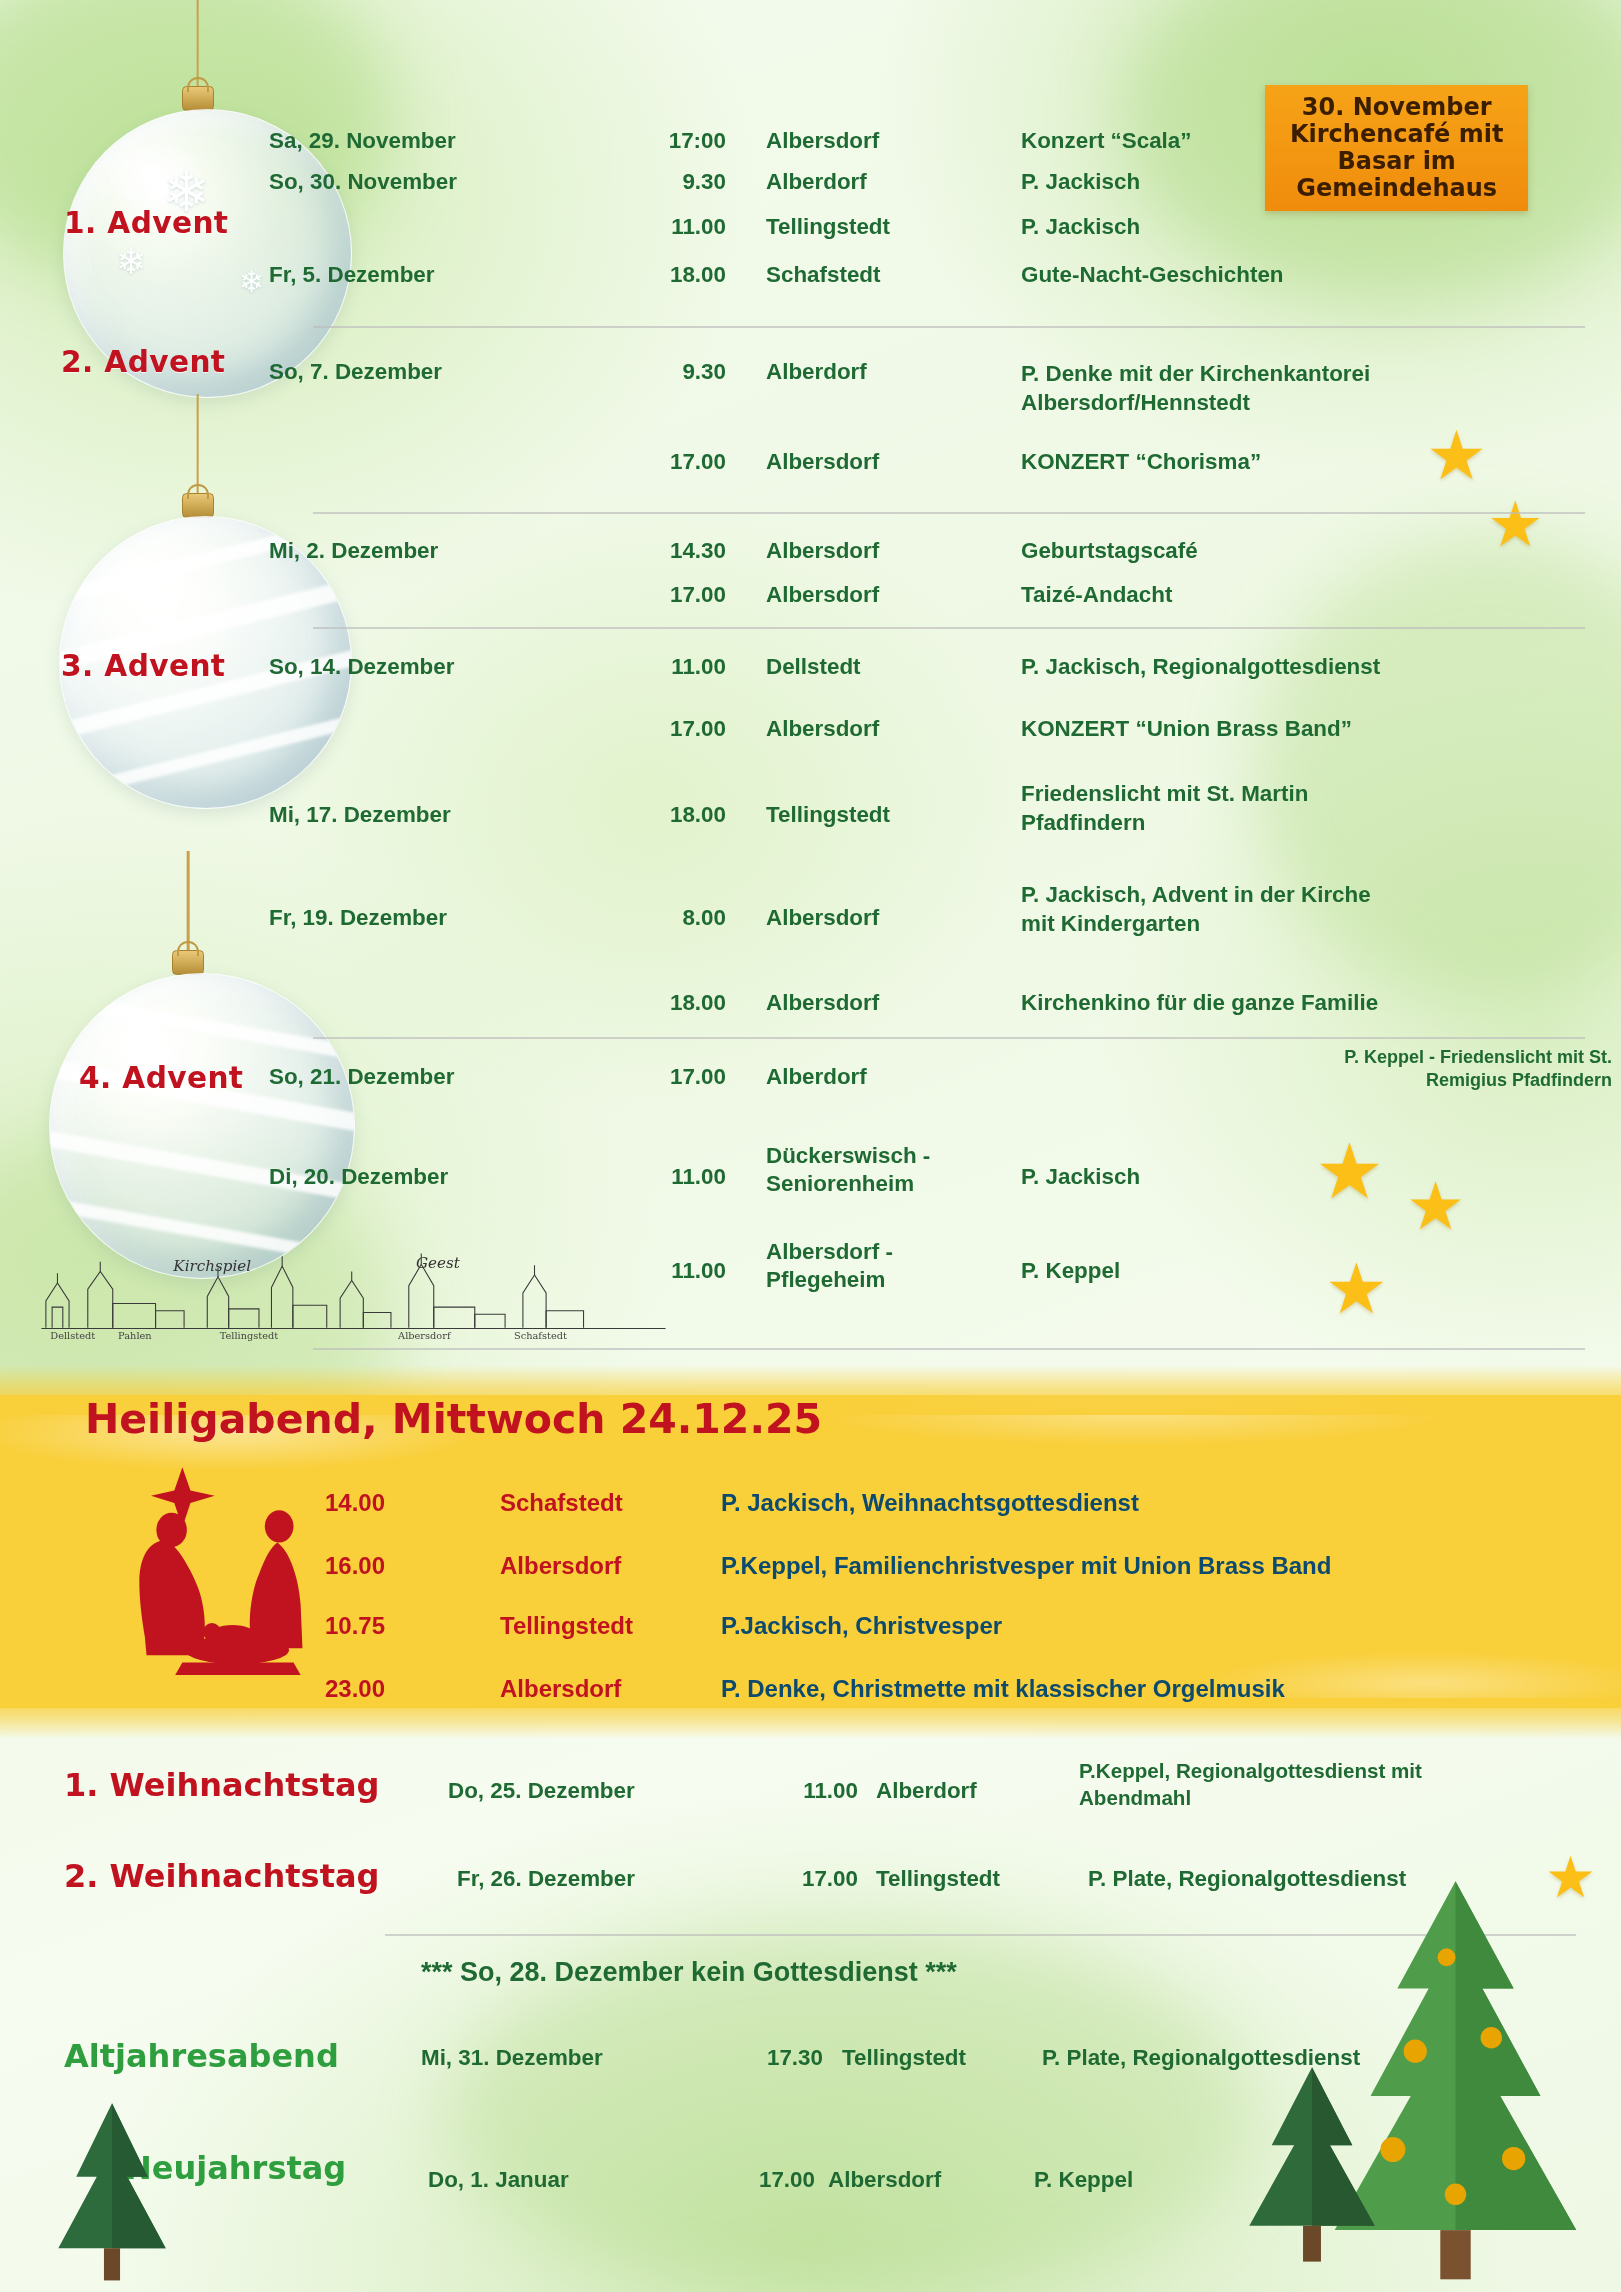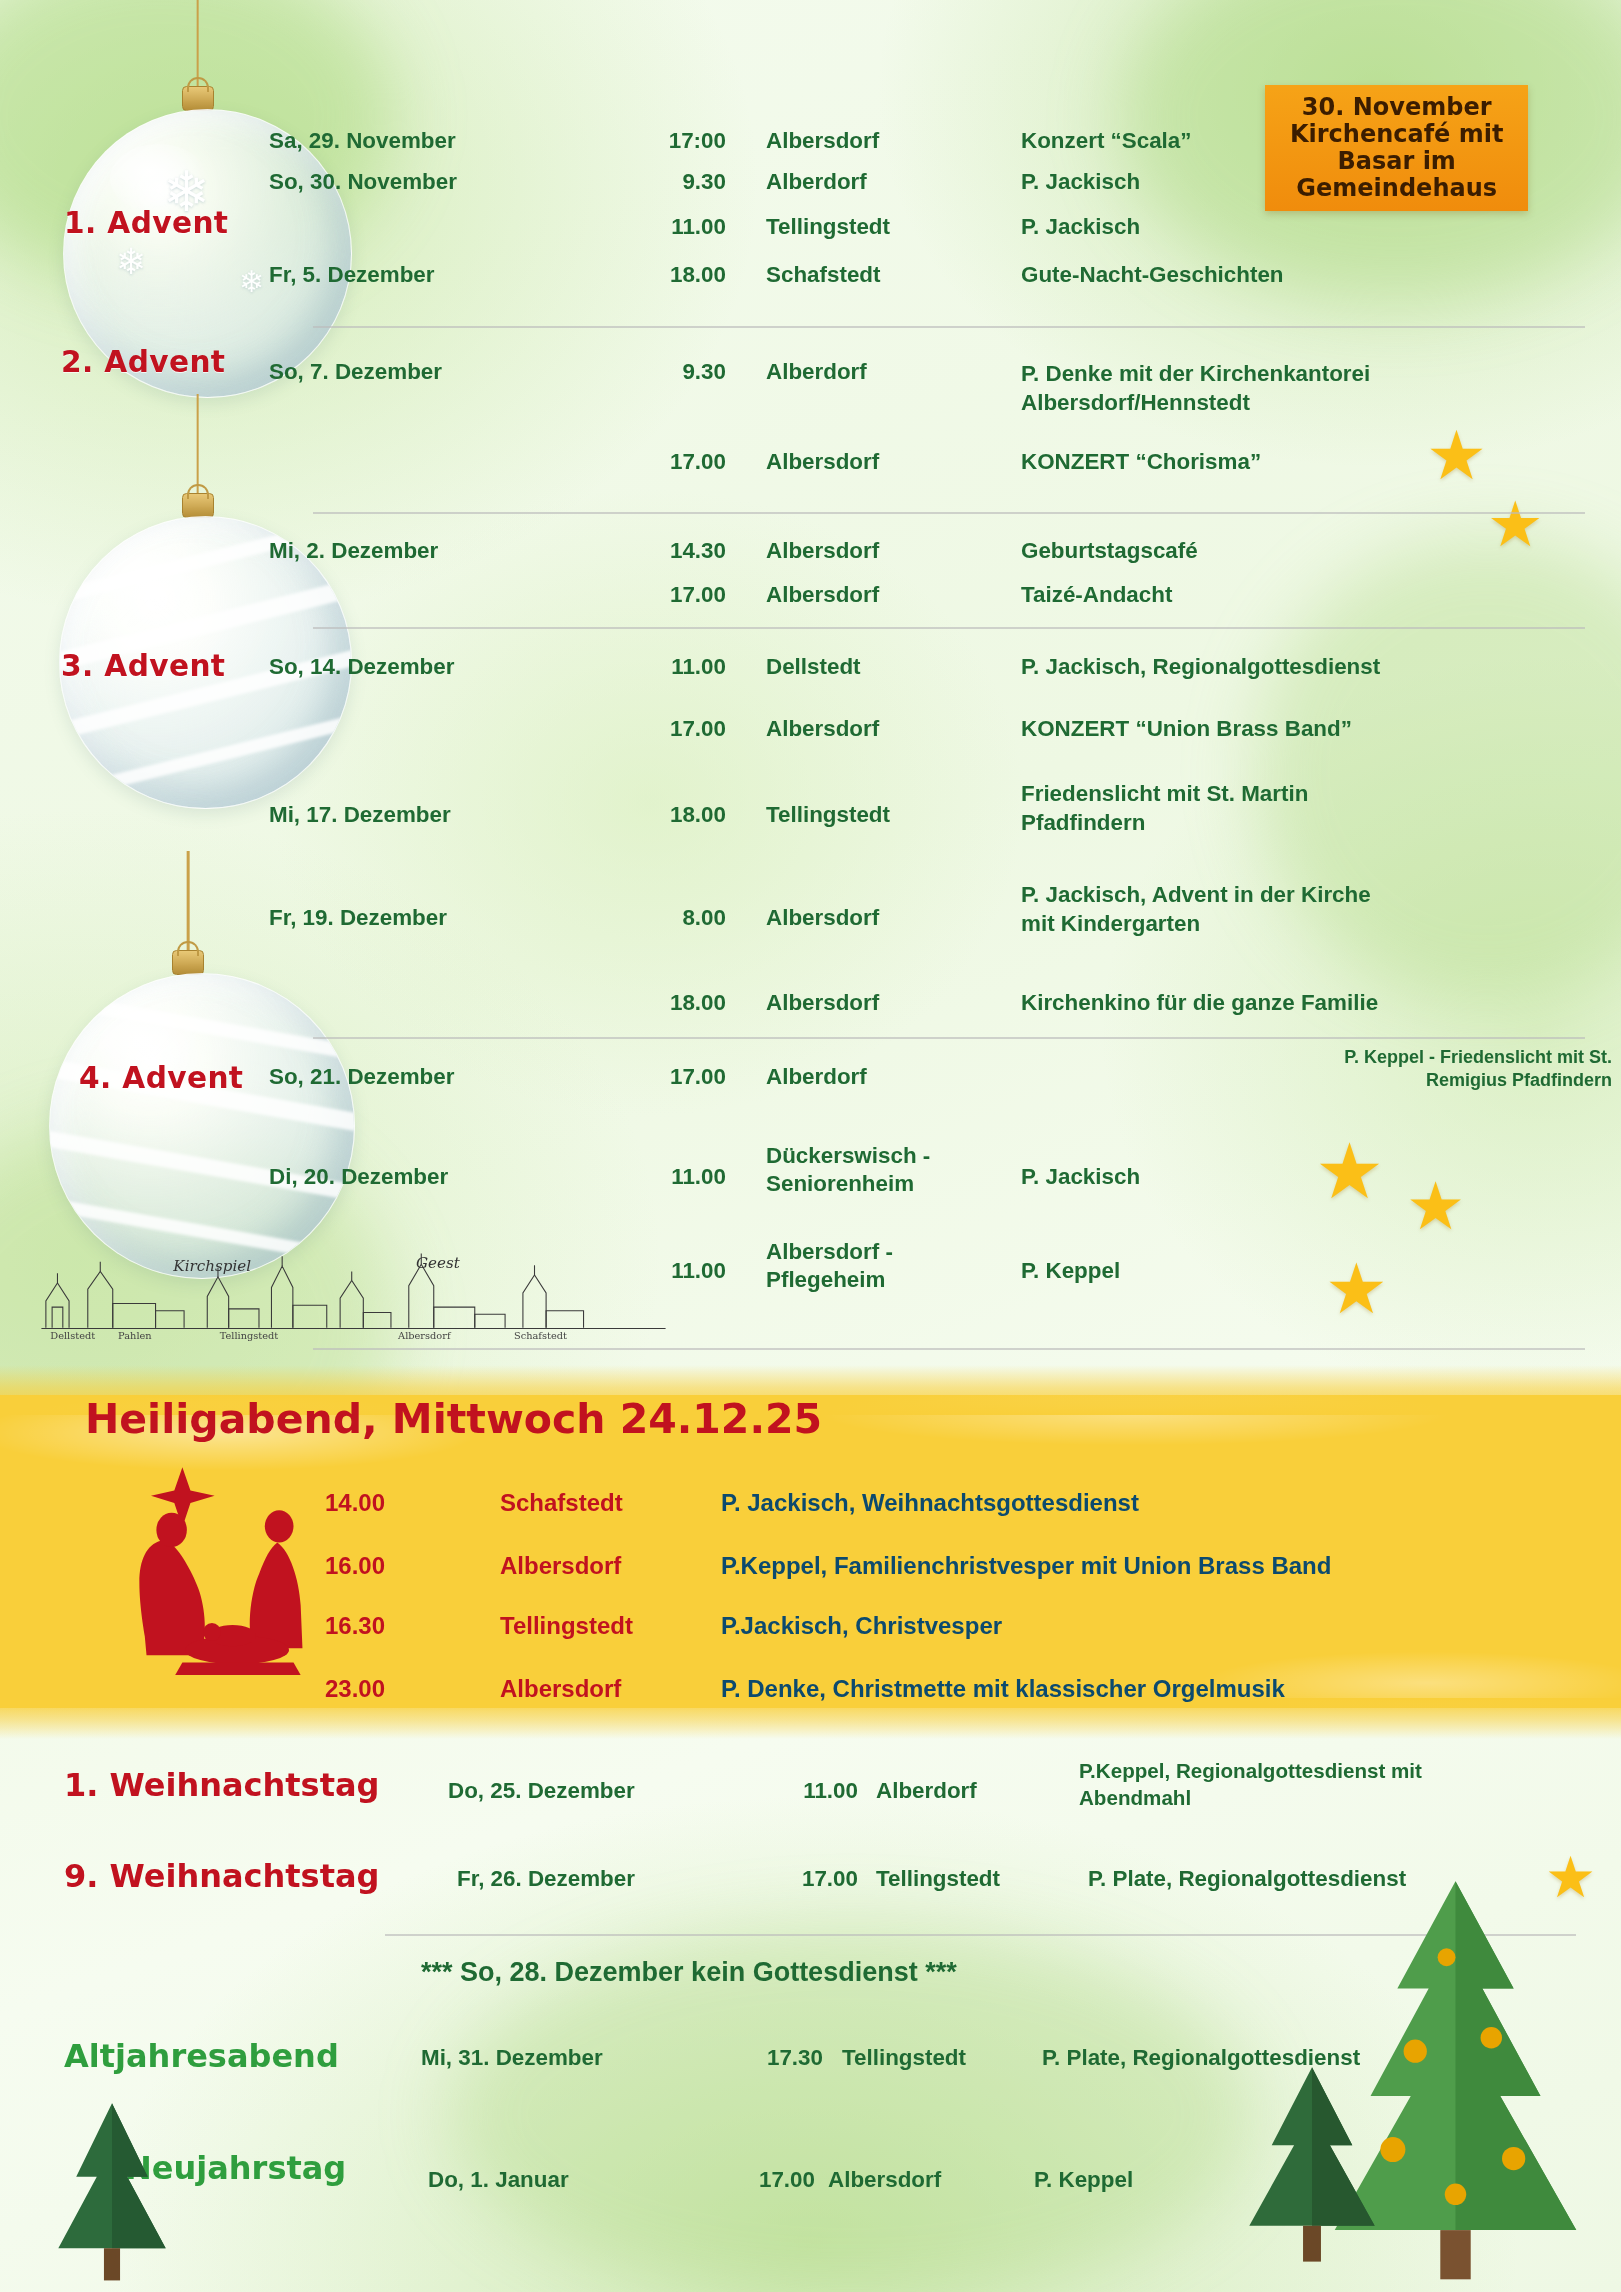--- a/index.html
+++ b/index.html
@@ -303,36 +303,36 @@
 </svg>
 
 <div class="hr-time" style="left:278px;top:1489px;width:107px;">14.00</div>
 <div class="hr-place" style="left:500px;top:1489px;width:197px;">Schafstedt</div>
 <div class="hr-desc" style="left:721px;top:1489px;width:860px;">P. Jackisch, Weihnachtsgottesdienst</div>
 
 <div class="hr-time" style="left:278px;top:1552px;width:107px;">16.00</div>
 <div class="hr-place" style="left:500px;top:1552px;width:197px;">Albersdorf</div>
 <div class="hr-desc" style="left:721px;top:1552px;width:878px;">P.Keppel, Familienchristvesper mit Union Brass Band</div>
 
-<div class="hr-time" style="left:278px;top:1612px;width:107px;">16.30</div>
+<div class="hr-time" style="left:278px;top:1612px;width:107px;">10.75</div>
 <div class="hr-place" style="left:500px;top:1612px;width:197px;">Tellingstedt</div>
 <div class="hr-desc" style="left:721px;top:1612px;width:860px;">P.Jackisch, Christvesper</div>
 
 <div class="hr-time" style="left:278px;top:1675px;width:107px;">23.00</div>
 <div class="hr-place" style="left:500px;top:1675px;width:197px;">Albersdorf</div>
 <div class="hr-desc" style="left:721px;top:1675px;width:878px;">P. Denke, Christmette mit klassischer Orgelmusik</div>
 
 <div class="wtag" style="left:64px;top:1766px;">1. Weihnachtstag</div>
 <div class="c-date" style="left:448px;top:1778px;width:296px;text-align:left;">Do, 25. Dezember</div>
 <div class="c-time" style="left:751px;top:1778px;width:107px;">11.00</div>
 <div class="c-place" style="left:876px;top:1778px;width:206px;">Alberdorf</div>
 <div class="c-desc" style="left:1079px;top:1758px;width:537px;white-space:pre-line;line-height:1.3;font-size:20.6px;">P.Keppel, Regionalgottesdienst mit
 Abendmahl</div>
 
-<div class="wtag" style="left:64px;top:1857px;">9. Weihnachtstag</div>
+<div class="wtag" style="left:64px;top:1857px;">2. Weihnachtstag</div>
 <div class="c-date" style="left:457px;top:1866px;width:296px;text-align:left;">Fr, 26. Dezember</div>
 <div class="c-time" style="left:751px;top:1866px;width:107px;">17.00</div>
 <div class="c-place" style="left:876px;top:1866px;width:206px;">Tellingstedt</div>
 <div class="c-desc" style="left:1088px;top:1866px;width:537px;">P. Plate, Regionalgottesdienst</div>
 
 <div class="hr" style="left:385px;top:1934px;width:1191px;"></div>
 
 <div class="noserv" style="left:421px;top:1957px;width:896px;">*** So, 28. Dezember    kein Gottesdienst ***</div>
 
 <div class="gtag" style="left:64px;top:2037px;">Altjahresabend</div>

